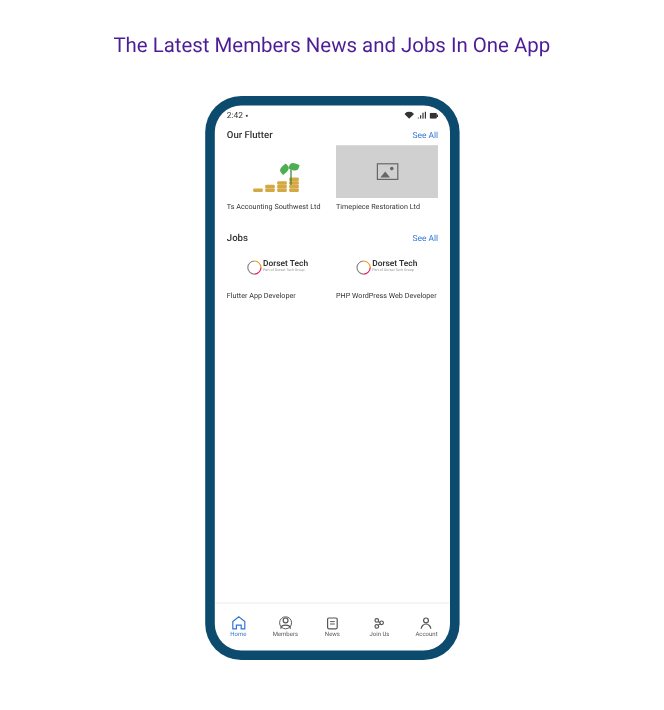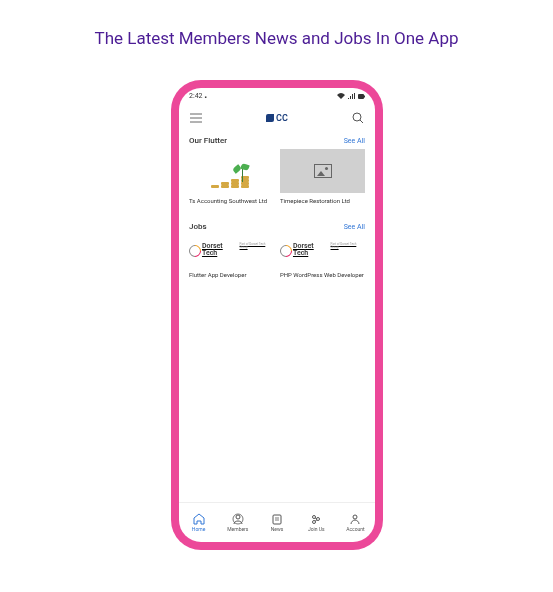--- a/index.html
+++ b/index.html
@@ -16,21 +16,21 @@
     font-size: 17px;
     font-weight: 400;
     padding-top: 28px;
   }
   .phone-frame {
     position: absolute;
     left: 171px;
     top: 80px;
     width: 212px;
     height: 470px;
-    background: #ec4899;
+    background: #0c4a6e;
     border-radius: 30px;
     padding: 8px;
   }
   .phone-screen {
     width: 100%;
     height: 100%;
     background: #fff;
     border-radius: 22px;
     overflow: hidden;
     position: relative;
@@ -218,23 +218,22 @@
     width: 10px;
     height: 10px;
     border: 1px solid #888;
     border-radius: 50%;
     border-top-color: #f39c12;
     border-right-color: #e91e63;
     transform: rotate(45deg);
   }
   .dorset-text {
     display: flex;
-    flex-direction: row;
+    flex-direction: column;
     line-height: 1;
-    text-decoration: underline;
   }
   .dorset-main { font-size: 7px; font-weight: 600; color: #333; }
   .dorset-sub { font-size: 3px; color: #999; }
   .bottom-nav {
     height: 40px;
     display: flex;
     border-top: 1px solid #eee;
   }
   .nav-item {
     flex: 1;
@@ -288,37 +287,20 @@
         </span>
         <span>
           <svg width="7" height="5" viewBox="0 0 7 5">
               <rect x="0" y="0" width="6" height="5" rx="1" fill="#333"></rect>
               <rect x="6" y="1.5" width="1" height="2" fill="#333"></rect>
             </svg>
         </span>
       </div>
     </div>
 
-    <div class="app-header">
-      <div class="menu-icon">
-        <svg width="12" height="10" viewBox="0 0 12 10">
-            <path d="M0 1h12M0 5h12M0 9h12" stroke="#666" stroke-width="1"></path>
-          </svg>
-      </div>
-      <div class="logo">
-        <div class="logo-icon"></div>
-        <span>CC</span>
-      </div>
-      <div class="search-icon-btn">
-        <svg width="12" height="12" viewBox="0 0 12 12">
-            <circle cx="5" cy="5" r="4" fill="none" stroke="#555" stroke-width="1"></circle>
-            <line x1="8" y1="8" x2="11" y2="11" stroke="#555" stroke-width="1"></line>
-          </svg>
-      </div>
-    </div>
 
     <div class="content">
 
       <div class="section-header">
         <span class="section-title">Our Flutter</span>
         <span class="see-all">See All</span>
       </div>
       <div class="cards-row">
         <div class="card">
           <div class="card-image white-bg">

